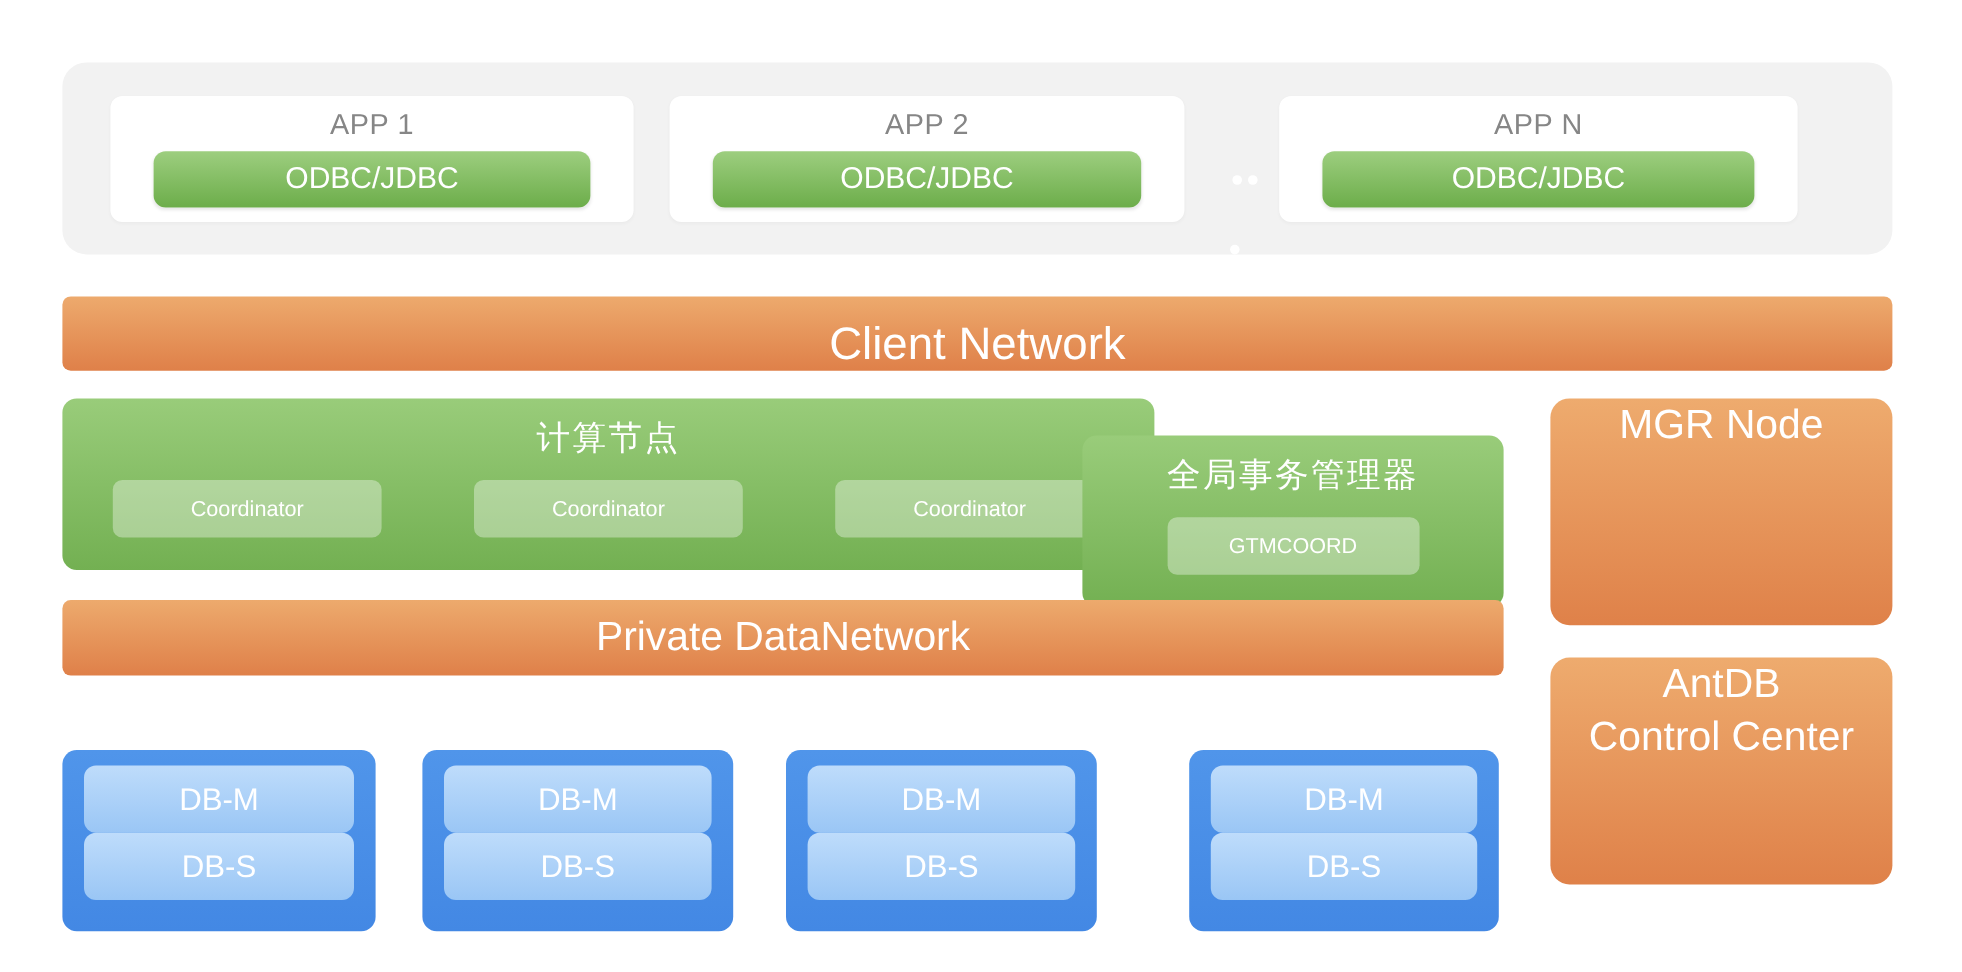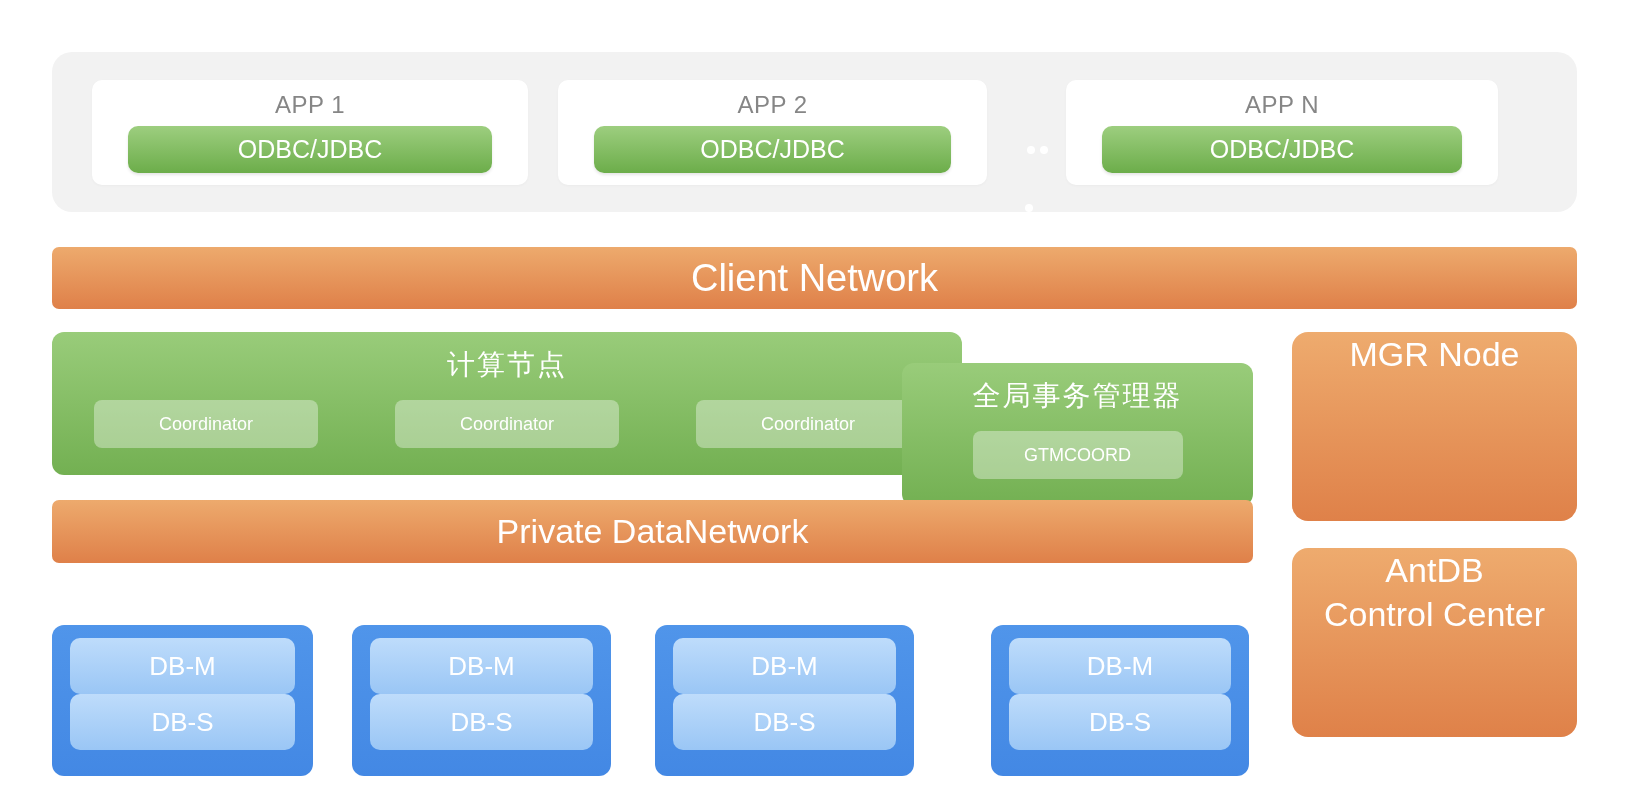--- a/index.html
+++ b/index.html
@@ -46,21 +46,21 @@
   .dot.d2 { left: 988px; top: 94px; }
   .dot.d3 { left: 973px; top: 152px; }
 
   
   .net-bar {
     background: linear-gradient(180deg, #edaa6d 0%, #df8049 100%);
     border-radius: 7px;
     display: flex; align-items: center; justify-content: center;
     color: #ffffff;
   }
-  .client-network  { left: 52px; top: 247px; width: 1525px; height: 62px; font-size: 38px; }
+  .client-network  { left: 52px; top: 247px; width: 1525px; height: 62px; font-size: 38px; align-items: flex-end; }
   .private-network { left: 52px; top: 500px; width: 1201px; height: 63px; font-size: 34px; }
 
   
   .green-box {
     background: linear-gradient(180deg, #99cc7a 0%, #73b052 100%);
     border-radius: 12px; color: #ffffff;
   }
   .compute-node { left: 52px;  top: 332px; width: 910px; height: 143px; }
   .gtm-box      { left: 902px; top: 332px; width: 351px; height: 143px; margin-top: 31px; }
   .green-title {

